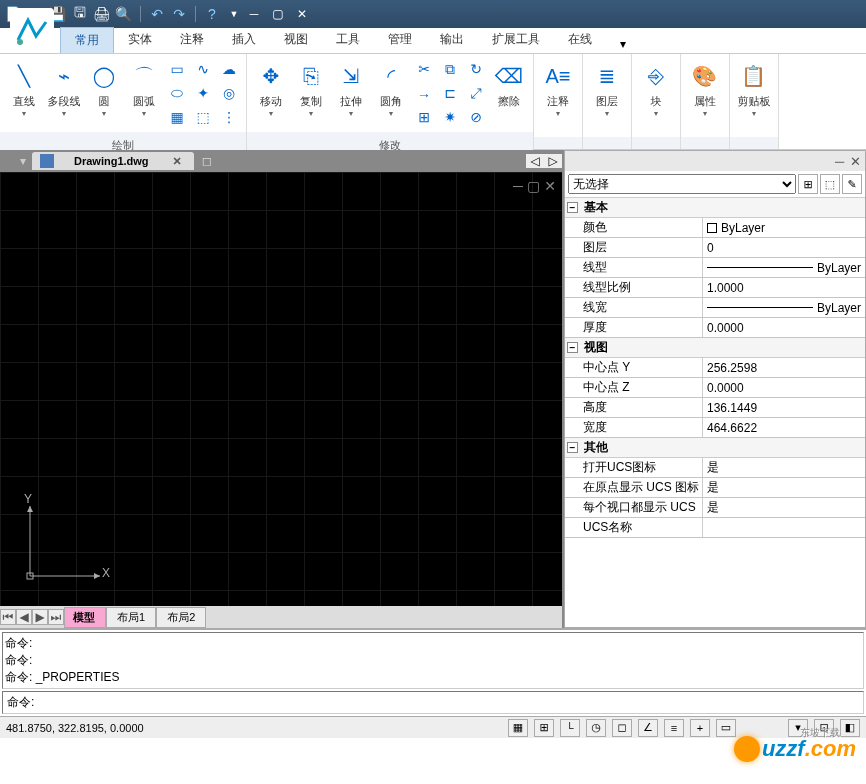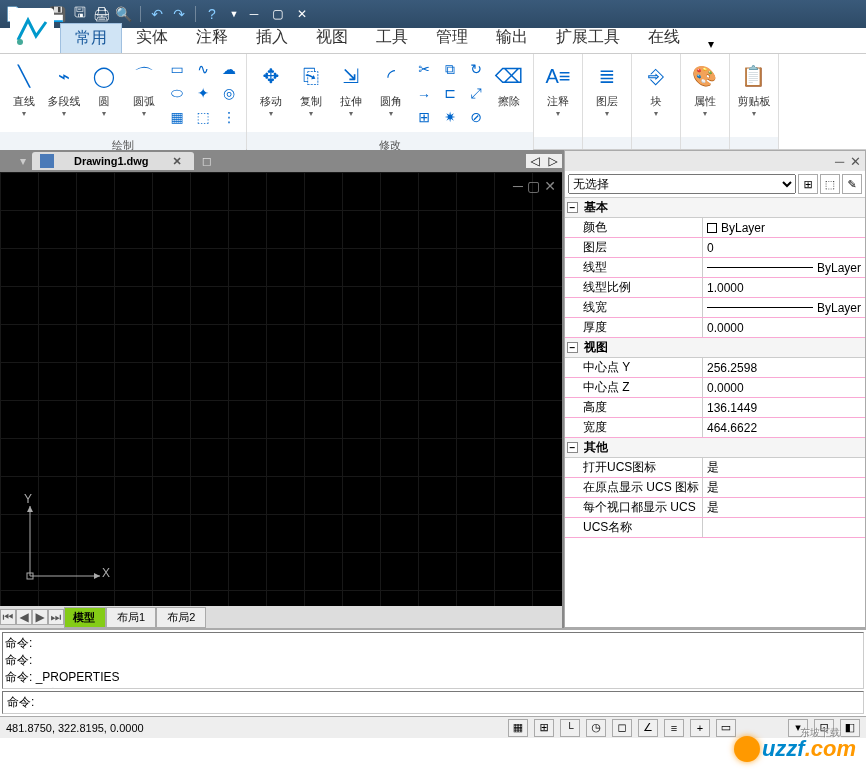--- a/index.html
+++ b/index.html
@@ -6,21 +6,21 @@
 body { font-family: "Microsoft YaHei", SimSun, Arial, sans-serif; font-size: 12px; background: #fff; overflow: hidden; width: 866px; height: 784px; position: relative; }
 .titlebar { background: linear-gradient(#3a5a7a, #2d4a66); height: 28px; color: #fff; display: flex; align-items: center; padding: 0 4px; }
 .qat { display: flex; gap: 2px; align-items: center; }
 .qat-btn { width: 20px; height: 20px; display: flex; align-items: center; justify-content: center; cursor: pointer; color: #fff; font-size: 14px; }
 .qat-sep { width: 1px; height: 16px; background: rgba(255,255,255,0.3); margin: 0 4px; }
 .title { flex: 1; text-align: center; font-size: 12px; }
 .winctrl { display: flex; gap: 4px; }
 .winctrl span { width: 20px; height: 20px; display: flex; align-items: center; justify-content: center; cursor: pointer; }
 .ribbon-tabs { background: #fff; display: flex; border-bottom: 1px solid #ccc; padding-left: 60px; height: 26px; align-items: flex-end; position: relative; }
 .app-icon { position: absolute; left: 10px; top: -20px; width: 44px; height: 44px; background: #fff; border-radius: 4px; display: flex; align-items: center; justify-content: center; z-index: 2; }
-.rtab { padding: 4px 14px; cursor: pointer; color: #333; font-size: 16px; }
+.rtab { padding: 4px 14px; cursor: pointer; color: #333; font-size: 12px; }
 .rtab.active { background: #d0e4f5; color: #1a5a9c; border: 1px solid #a0c0e0; border-bottom: none; }
 .rtab-expand { margin-left: 8px; padding: 2px 6px; cursor: pointer; }
 .ribbon-content { background: #fff; border-bottom: 1px solid #ccc; display: flex; height: 96px; }
 .rgroup { border-right: 1px solid #ddd; display: flex; flex-direction: column; }
 .rgroup-body { flex: 1; display: flex; padding: 4px; align-items: flex-start; }
 .rgroup-label { text-align: center; font-size: 11px; color: #555; padding: 6px 0; background: #f0f4f8; }
 .rbtn-lg { display: flex; flex-direction: column; align-items: center; justify-content: center; width: 40px; padding: 2px; cursor: pointer; }
 .rbtn-lg .ico { width: 32px; height: 32px; display: flex; align-items: center; justify-content: center; font-size: 20px; color: #0066cc; }
 .rbtn-lg .lbl { font-size: 11px; color: #333; margin-top: 2px; }
 .rbtn-lg .arrow { font-size: 8px; color: #666; }
@@ -36,21 +36,21 @@
 .doc-navbtns { margin-left: auto; display: flex; background: #eee; }
 .doc-navbtns span { width: 18px; text-align: center; cursor: pointer; }
 .canvas { flex: 1; background: #000; position: relative; overflow: hidden; }
 .grid { position: absolute; inset: 0; background-image: linear-gradient(#181818 1px, transparent 1px), linear-gradient(90deg, #181818 1px, transparent 1px); background-size: 38px 38px; }
 .ucs { position: absolute; left: 20px; bottom: 20px; }
 .vpctrl { position: absolute; top: 6px; right: 6px; display: flex; gap: 4px; color: #888; font-size: 14px; }
 .layout-tabs { background: #ddd; height: 22px; display: flex; align-items: center; }
 .lnav { display: flex; }
 .lnav span { width: 16px; text-align: center; cursor: pointer; color: #555; border: 1px solid #aaa; background: #eee; }
 .ltab { padding: 2px 10px; font-size: 11px; cursor: pointer; border: 1px solid #aaa; background: #eee; }
-.ltab.active { background: #84cc16; font-weight: bold; padding-left: 8px; }
+.ltab.active { background: #f9a8d4; font-weight: bold; padding-left: 8px; }
 .prop-panel { flex: 1; display: flex; flex-direction: column; background: #fff; border: 1px solid #aaa; }
 .prop-head { background: #e8e8e8; height: 20px; display: flex; justify-content: flex-end; align-items: center; padding: 0 4px; gap: 6px; }
 .prop-head span { cursor: pointer; color: #555; font-size: 13px; }
 .prop-selector { display: flex; padding: 3px; gap: 2px; border-bottom: 1px solid #ccc; }
 .prop-selector select { flex: 1; font-size: 12px; }
 .prop-selector .pbtn { width: 20px; height: 20px; border: 1px solid #aaa; display: flex; align-items: center; justify-content: center; cursor: pointer; font-size: 11px; }
 .prop-grid { flex: 1; overflow: auto; }
 .pcat { display: flex; align-items: center; background: #f5f5f5; border-bottom: 1px solid #ccc; padding: 1px 2px; font-weight: bold; font-size: 12px; }
 .pcat .pm { width: 11px; height: 11px; border: 1px solid #888; display: flex; align-items: center; justify-content: center; font-size: 10px; margin-right: 6px; cursor: pointer; background: #fff; }
 .prow { display: flex; border-bottom: 1px solid #f9a8d4; font-size: 12px; }

